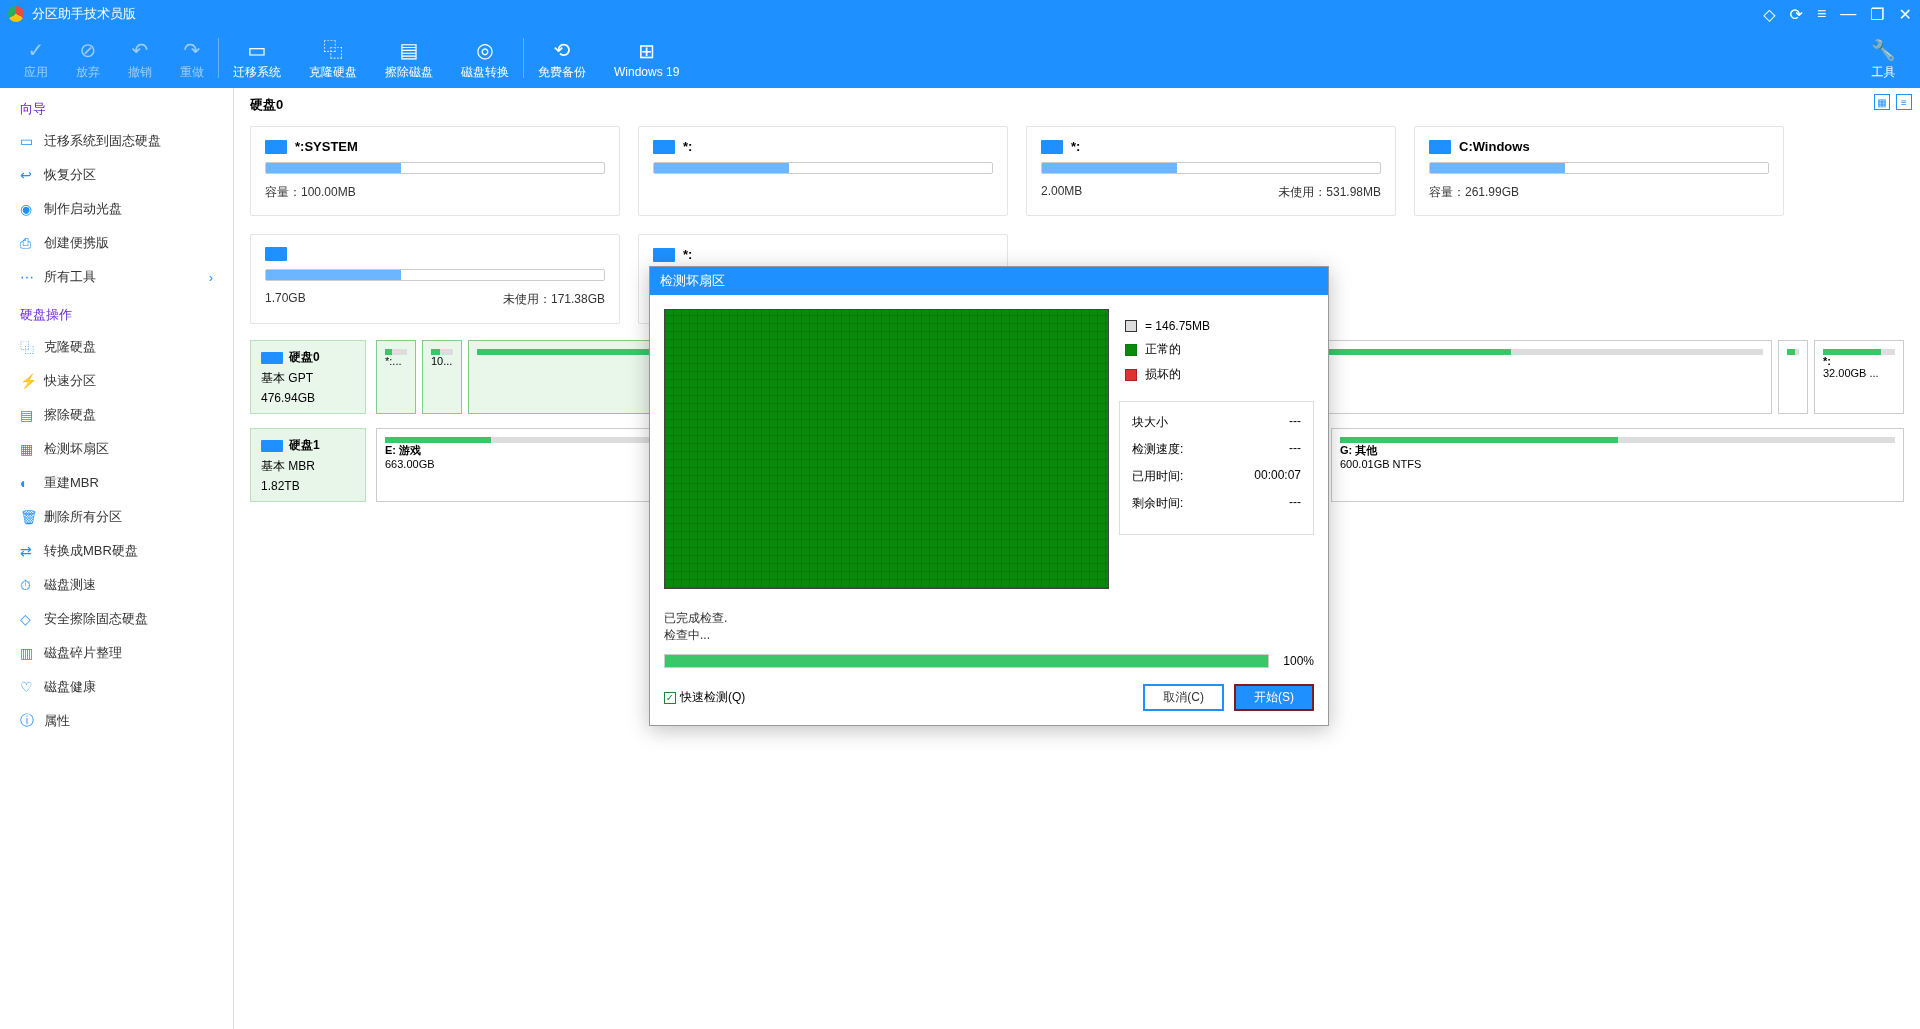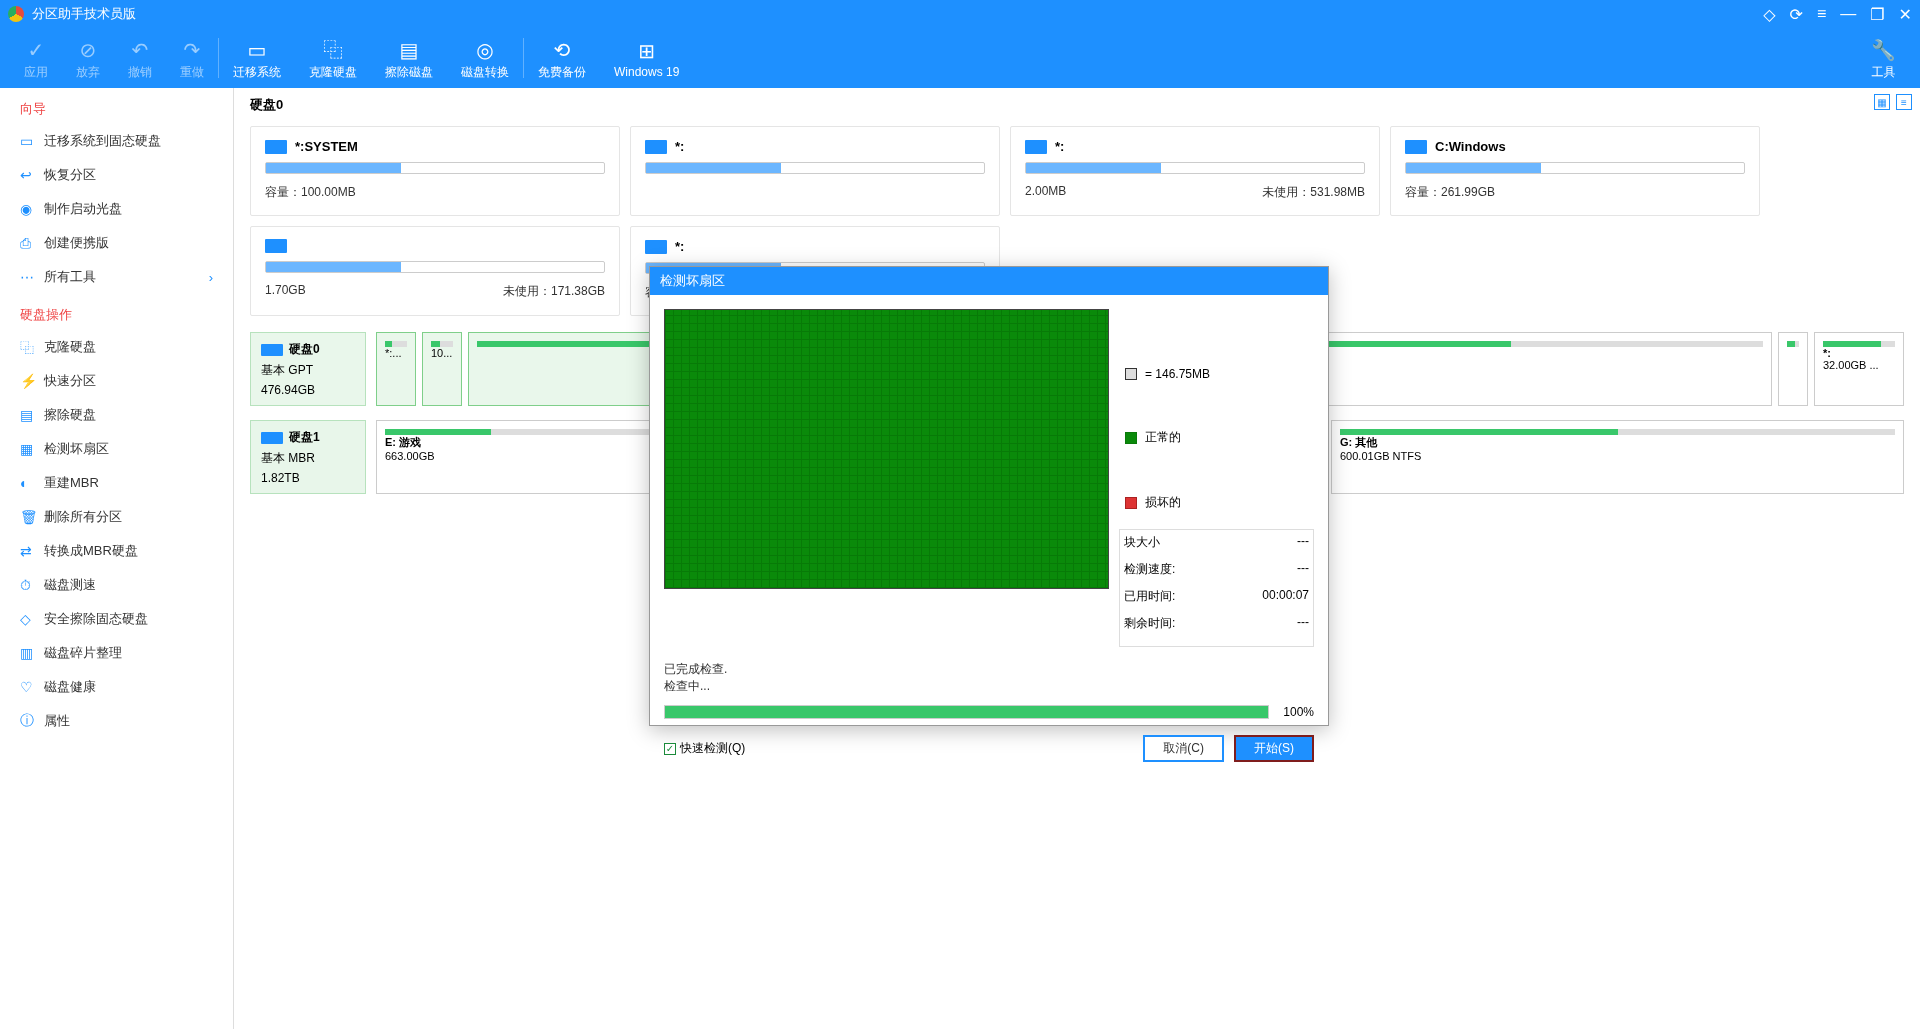--- a/index.html
+++ b/index.html
@@ -15,32 +15,32 @@
 .toolbar { background: #1e90ff; height: 60px; display: flex; align-items: center; color: #fff; padding: 0 10px; }
 .toolbar .item { display: flex; flex-direction: column; align-items: center; justify-content: center; padding: 0 14px; height: 60px; font-size: 12px; cursor: pointer; }
 .toolbar .item.disabled { opacity: 0.55; }
 .toolbar .item .ico { font-size: 20px; height: 28px; display: flex; align-items: center; }
 .toolbar .sep { width: 1px; height: 40px; background: rgba(255,255,255,0.3); }
 .toolbar .spacer { flex: 1; }
 
 
 .main { display: flex; height: calc(100% - 88px); }
 .sidebar { width: 234px; background: #fff; border-right: 1px solid #ddd; overflow-y: auto; }
-.sidebar .section-title { color: #ef4444; padding: 12px 20px 6px; font-size: 13px; }
+.sidebar .section-title { color: #6d28d9; padding: 12px 20px 6px; font-size: 13px; }
 .sidebar .nav-item { display: flex; align-items: center; padding: 8px 20px; cursor: pointer; font-size: 13px; color: #333; }
 .sidebar .nav-item .nico { width: 24px; color: #1e90ff; font-size: 14px; }
 .sidebar .nav-item .arrow { margin-left: auto; color: #1e90ff; }
 
 
 .content { flex: 1; background: #fff; padding: 0; overflow: hidden; position: relative; }
 .disk-header { padding: 8px 16px; font-weight: bold; font-size: 13px; }
 .viewbtns { position:absolute; top:6px; right:8px; display:flex; gap:6px; }
 .viewbtns span { width:16px; height:16px; border:1px solid #1e90ff; display:flex; align-items:center; justify-content:center; font-size:10px; color:#1e90ff; cursor:pointer; }
 
-.partition-cards { display: flex; flex-wrap: wrap; gap: 10px; padding: 4px 16px 16px; }
+.partition-cards { display: flex; flex-wrap: wrap; gap: 18px; padding: 4px 16px 16px; }
 .pcard { width: 370px; background: #fff; border: 1px solid #e5e5e5; padding: 12px 14px 14px; border-radius: 2px; }
 .pcard .ptitle { font-weight: bold; margin-bottom: 8px; display: flex; align-items: center; gap:8px; }
 .pcard .ptitle .pico { width:22px; height:14px; background:#1e90ff; border-radius:1px; }
 .pcard .bar { height: 12px; border: 1px solid #ccc; background: #fff; position: relative; border-radius:2px; }
 .pcard .bar .fill { position:absolute; inset:0; width: var(--w,50%); background: #6bb6ff; }
 .pcard .capline { margin-top: 10px; font-size: 12px; color: #333; display: flex; }
 .pcard .capline .rt { margin-left: auto; }
 
 
 .disk-rows { padding: 0 16px 16px; }
@@ -56,24 +56,24 @@
 .pblock .pname { font-weight: bold; }
 .pblock .usebar { height:6px; background:#ddd; margin-top:2px; position:relative; }
 .pblock .usebar .uf { position:absolute; inset:0; background:#39c76a; width:var(--u,60%); }
 
 
 .overlay-dialog { position: absolute; left: 415px; top: 178px; width: 680px; height: 460px; background:#fff; box-shadow: 0 4px 20px rgba(0,0,0,.25); border:1px solid #999; z-index:10; display:flex; flex-direction:column;}
 .dlg-title { background:#1e90ff; color:#fff; padding:5px 10px; font-size:13px; }
 .dlg-body { flex:1; display:flex; padding:14px; gap:10px; }
 .scan-grid { width:445px; height:280px; background:#0a8a0a; background-image:repeating-linear-gradient(0deg,#077a07 0 1px,transparent 1px 8px),repeating-linear-gradient(90deg,#077a07 0 1px,transparent 1px 8px); border:1px solid #444; }
 .legend { padding:10px 0 0 6px; font-size:12px; }
-.legend .row { display:flex; align-items:center; margin-bottom:8px; gap:8px;margin-top:48px; }
+.legend .row { display:flex; align-items:center; margin-bottom:8px; gap:8px; }
 .sq { width:12px; height:12px; border:1px solid #333; }
 .sq.gray{background:#ddd;} .sq.green{background:#0a8a0a;border-color:#0a7a0a;} .sq.red{background:#d33;border-color:#a22;}
-.stats { border:1px solid #ddd; padding:4px; font-size:12px; margin-top:18px; }
+.stats { border:1px solid #ddd; padding:12px; font-size:12px; margin-top:18px; }
 .stats .srow { display:flex; margin-bottom:10px; }
 .stats .srow .sv { margin-left:auto; }
 .log { padding:0 14px; font-size:12px; color:#333; }
 .progress-line { margin:10px 14px; height:14px; border:1px solid #ccc; position:relative; }
 .progress-line .pf { position:absolute; inset:0; background:#39c76a; width:100%; }
 .dlg-foot { display:flex; justify-content:flex-end; align-items:center; padding:6px 14px 14px; gap:10px; }
 .dlg-foot .chk { margin-right:auto; font-size:12px; display:flex; align-items:center; gap:4px;}
 .dlg-foot .chk .cb { width:12px;height:12px;border:1px solid #1a8a3a;background:#fff;display:flex;align-items:center;justify-content:center;color:#1a8a3a;font-size:10px;}
 .btn { padding:3px 18px; font-size:12px; cursor:pointer; }
 .btn.cancel { background:#fff; border:2px solid #1e90ff; color:#333; }

